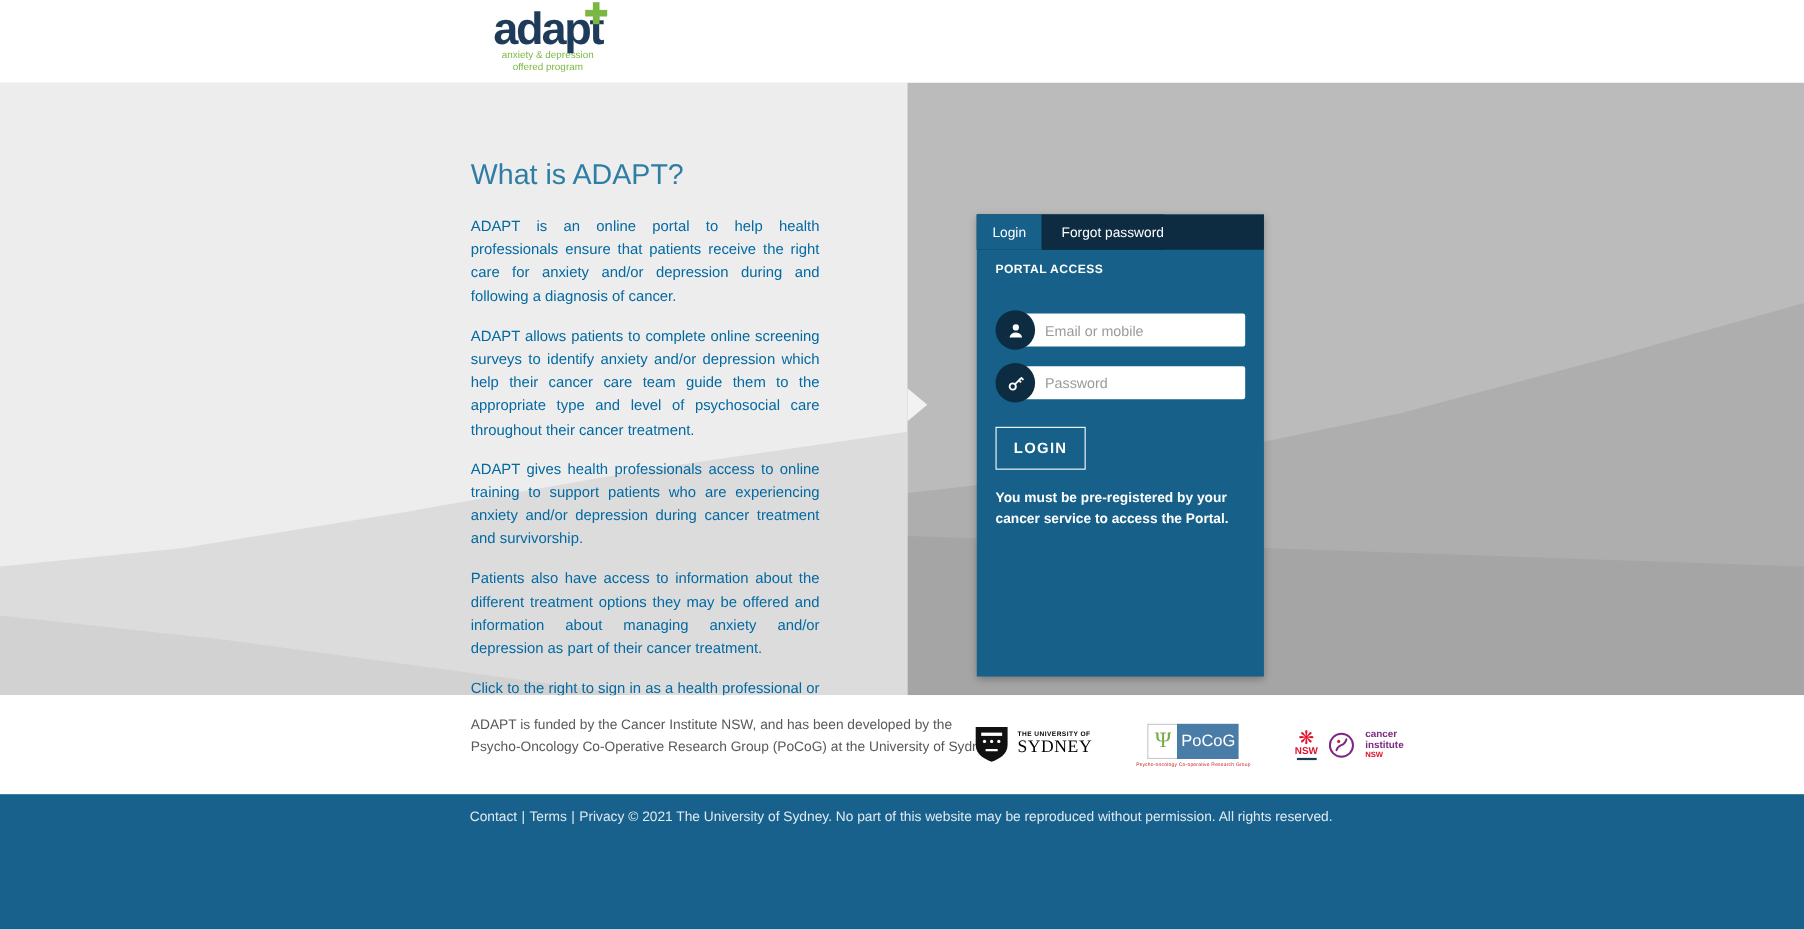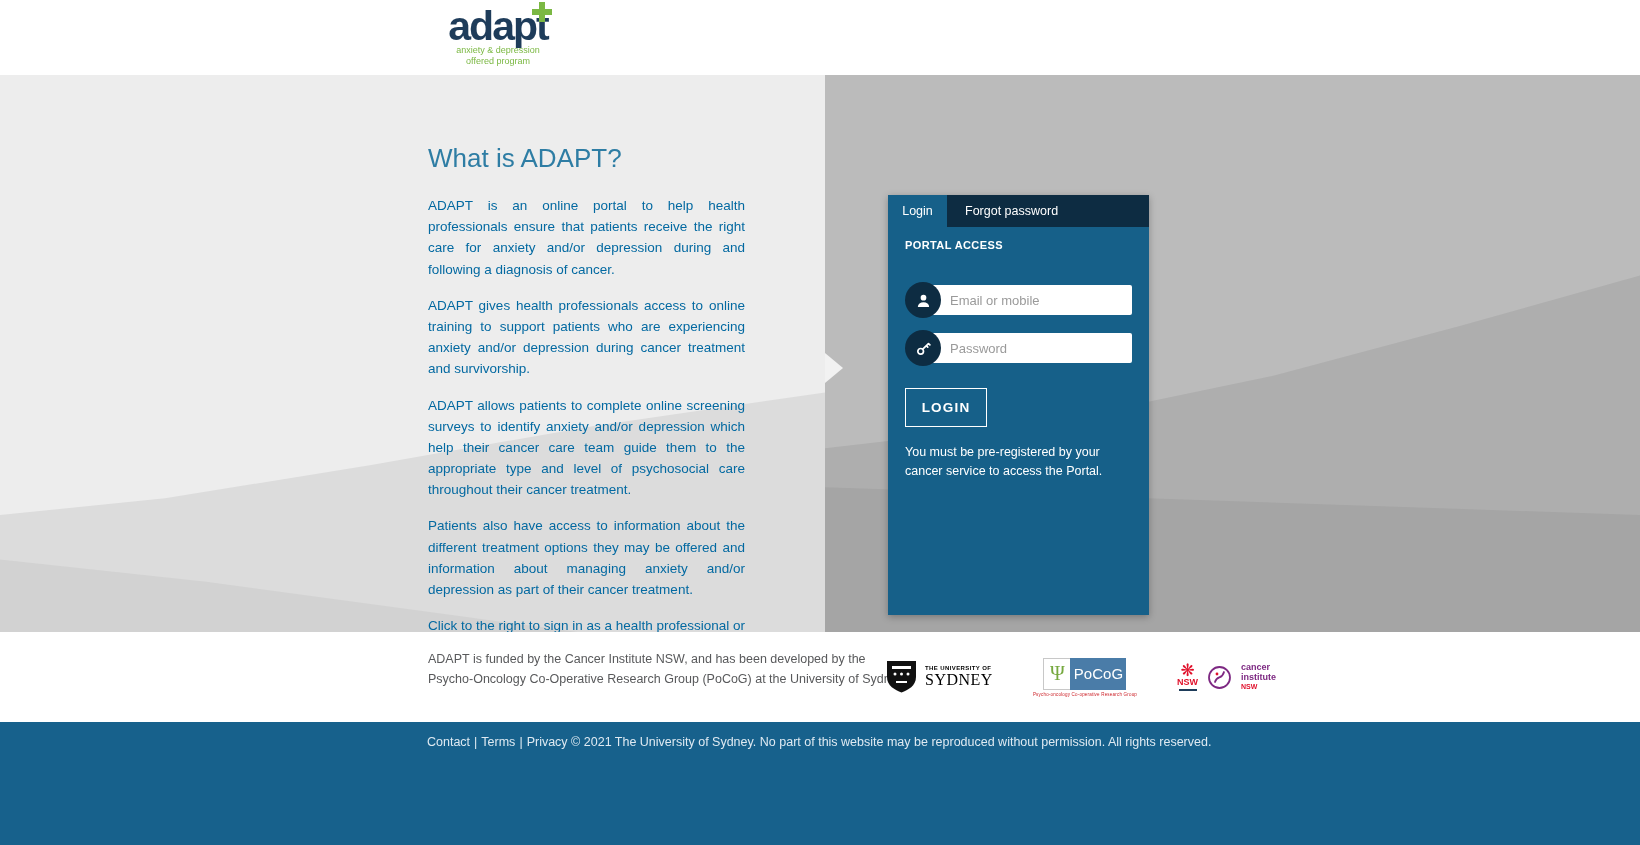--- a/index.html
+++ b/index.html
@@ -56,21 +56,21 @@
   .field-icon-circle { position:absolute; left:0; top:-3px; width:36px; height:36px; border-radius:50%;
     background:#0d2c42; z-index:2; display:flex; align-items:center; justify-content:center; }
   .field-row input { position:absolute; left:17px; top:0; width:210px; height:30px; border:none;
     border-radius:2px; background:#ffffff; padding:0 8px 0 28px; font-size:13px; color:#333;
     font-family:"Liberation Sans", sans-serif; outline:none; }
   .field-row input::placeholder { color:#9a9a9a; }
   .login-btn { position:absolute; left:17px; top:193px; width:82px; height:39px;
     background:transparent; border:1px solid #ffffff; color:#ffffff; font-size:13.5px;
     font-weight:bold; letter-spacing:1.2px; font-family:"Liberation Sans", sans-serif; cursor:pointer; }
   .panel-note { position:absolute; left:17px; top:248px; width:232px; color:#ffffff;
-    font-size:12.5px; line-height:1.55; }
+    font-size:12.5px; line-height:1.55;font-weight:bold; }
 
   
   .footer { position:absolute; left:0; top:632px; width:1640px; height:90px; background:#ffffff; }
   .funding { position:absolute; left:428px; top:17px; font-size:12.5px; color:#58595b; line-height:1.62; }
   .logos { position:absolute; left:885px; top:16px; height:58px; display:flex; align-items:center; gap:40px; }
 
   .logo-sydney { display:flex; align-items:center; gap:7px; }
   .sydney-text-top { font-size:6px; letter-spacing:0.4px; color:#000; font-weight:bold; }
   .sydney-text-main { font-size:16px; color:#000; font-family:"Liberation Serif", serif; letter-spacing:0.5px; }
 
@@ -121,22 +121,22 @@
     <div class="section-arrow"></div>
   </div>
   <div class="right-section">
     <div class="right-mid"></div>
     <div class="right-dark"></div>
   </div>
 
   <div class="intro">
     <h1>What is ADAPT?</h1>
     <p>ADAPT is an online portal to help health professionals ensure that patients receive the right care for anxiety and/or depression during and following a diagnosis of cancer.</p>
+    <p>ADAPT allows patients to complete online screening surveys to identify anxiety and/or depression which help their cancer care team guide them to the appropriate type and level of psychosocial care throughout their cancer treatment.</p>
     <p>ADAPT gives health professionals access to online training to support patients who are experiencing anxiety and/or depression during cancer treatment and survivorship.</p>
-    <p>ADAPT allows patients to complete online screening surveys to identify anxiety and/or depression which help their cancer care team guide them to the appropriate type and level of psychosocial care throughout their cancer treatment.</p>
     <p>Patients also have access to information about the different treatment options they may be offered and information about managing anxiety and/or depression as part of their cancer treatment.</p>
     <p>Click to the right to sign in as a health professional or patient to access further information and get started.</p>
   </div>
 </div>
 
 <div class="login-panel">
   <div class="tabs">
     <div class="tab tab-active">Login</div>
     <div class="tab tab-inactive">Forgot password</div>
   </div>

